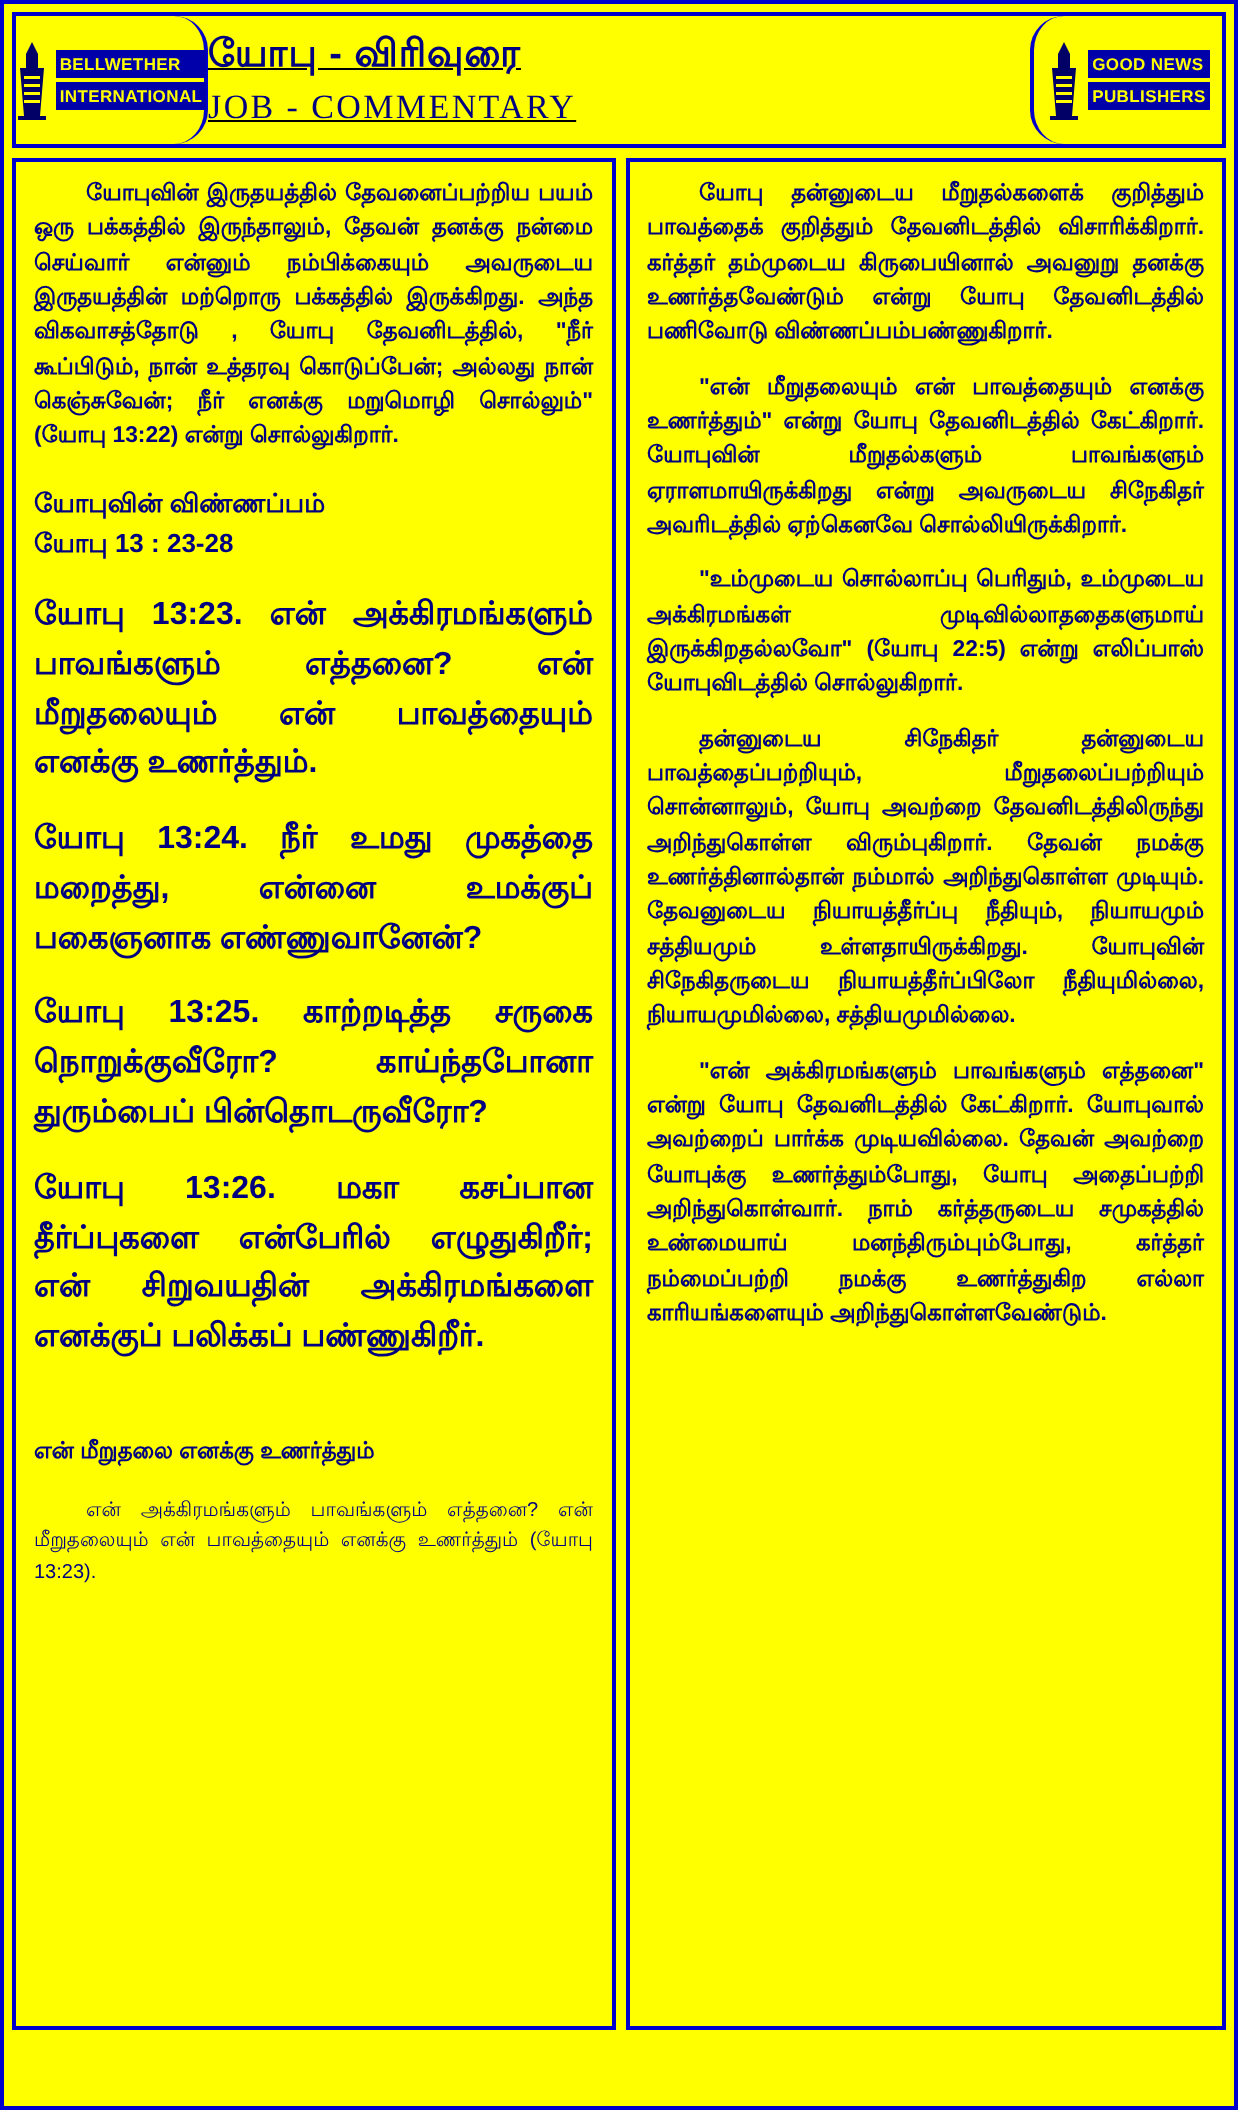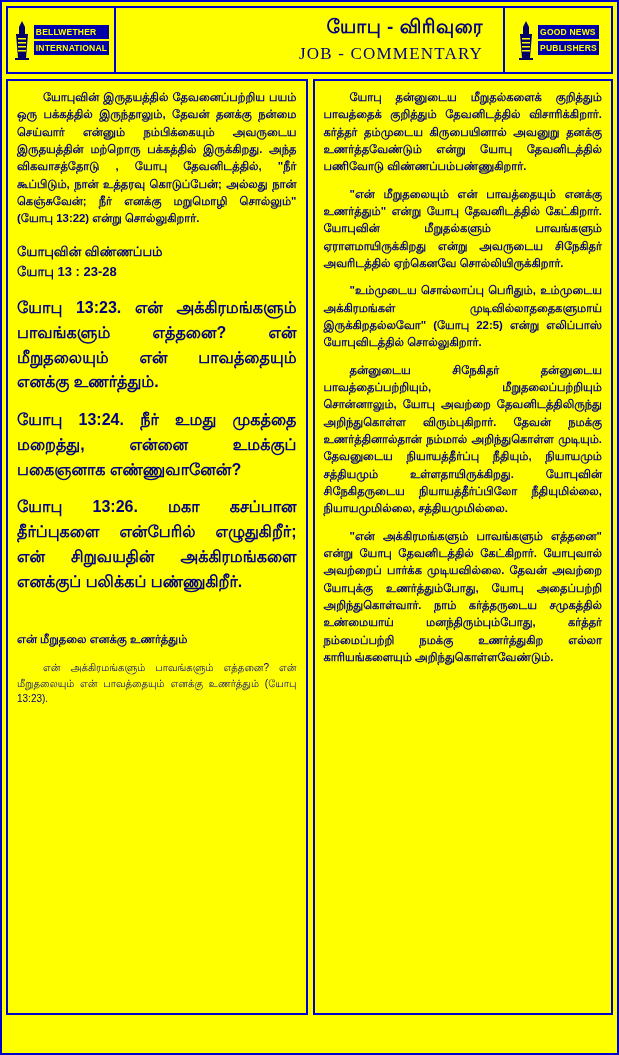--- a/index.html
+++ b/index.html
@@ -24,27 +24,28 @@
   
   .header {
     display: flex;
     align-items: stretch;
     height: 68px;
     border: 2px solid #0000cc;
     box-sizing: border-box;
     background: #ffff00;
   }
   .logo-box {
-    width: 108px;
+    width: 96px;
     border-right: 2px solid #0000cc;
     display: flex;
     align-items: center;
     justify-content: center;
     box-sizing: border-box;
     padding: 2px;
+    border-radius: 17px;
   }
   .logo-box.right {
     border-right: none;
     border-left: 2px solid #0000cc;
     margin-left: 20px;
   }
   .logo-inner {
     display: flex;
     align-items: center;
     gap: 3px;
@@ -75,23 +76,24 @@
     color: #ffff00;
     display: block;
     padding: 1px 2px;
     margin-top: 2px;
     white-space: nowrap;
   }
   .title-box {
     flex: 1 1 auto;
     display: flex;
     flex-direction: column;
-    align-items: flex-end;
+    align-items: flex-start;
     justify-content: center;
     gap: 4px;
+    text-decoration: underline;
   }
   .title-ta {
     font-size: 19px;
     font-weight: bold;
     color: #000080;
     letter-spacing: 0.5px;
   }
   .title-en {
     font-family: "Liberation Serif", serif;
     font-size: 17px;
@@ -220,20 +222,21 @@
 
       <p class="para">யோபுவின் இருதயத்தில் தேவனைப்பற்றிய பயம் ஒரு பக்கத்தில் இருந்தாலும், தேவன் தனக்கு நன்மை செய்வார் என்னும் நம்பிக்கையும் அவருடைய இருதயத்தின் மற்றொரு பக்கத்தில் இருக்கிறது. அந்த விகவாசத்தோடு , யோபு தேவனிடத்தில், "நீர் கூப்பிடும், நான் உத்தரவு கொடுப்பேன்; அல்லது நான் கெஞ்சுவேன்; நீர் எனக்கு மறுமொழி சொல்லும்" (யோபு 13:22) என்று சொல்லுகிறார்.</p>
 
       <div class="heading">
         <div>யோபுவின் விண்ணப்பம்</div>
         <div>யோபு 13 : 23-28</div>
       </div>
 
       <p class="verse">யோபு 13:23. என் அக்கிரமங்களும் பாவங்களும் எத்தனை? என் மீறுதலையும் என் பாவத்தையும் எனக்கு உணர்த்தும்.</p>
       <p class="verse">யோபு 13:24. நீர் உமது முகத்தை மறைத்து, என்னை உமக்குப் பகைஞனாக எண்ணுவானேன்?</p>
+      <p class="verse">யோபு 13:25. காற்றடித்த சருகை நொறுக்குவீரோ? காய்ந்தபோனா துரும்பைப் பின்தொடருவீரோ?</p>
       <p class="verse">யோபு 13:26. மகா கசப்பான தீர்ப்புகளை என்பேரில் எழுதுகிறீர்; என் சிறுவயதின் அக்கிரமங்களை எனக்குப் பலிக்கப் பண்ணுகிறீர்.</p>
 
       <p class="closing">என் மீறுதலை எனக்கு உணர்த்தும்</p>
 
       <p class="final">என் அக்கிரமங்களும் பாவங்களும் எத்தனை? என் மீறுதலையும் என் பாவத்தையும் எனக்கு உணர்த்தும்  (யோபு 13:23).</p>
 
     </div>
 
     <div class="col right">
 

